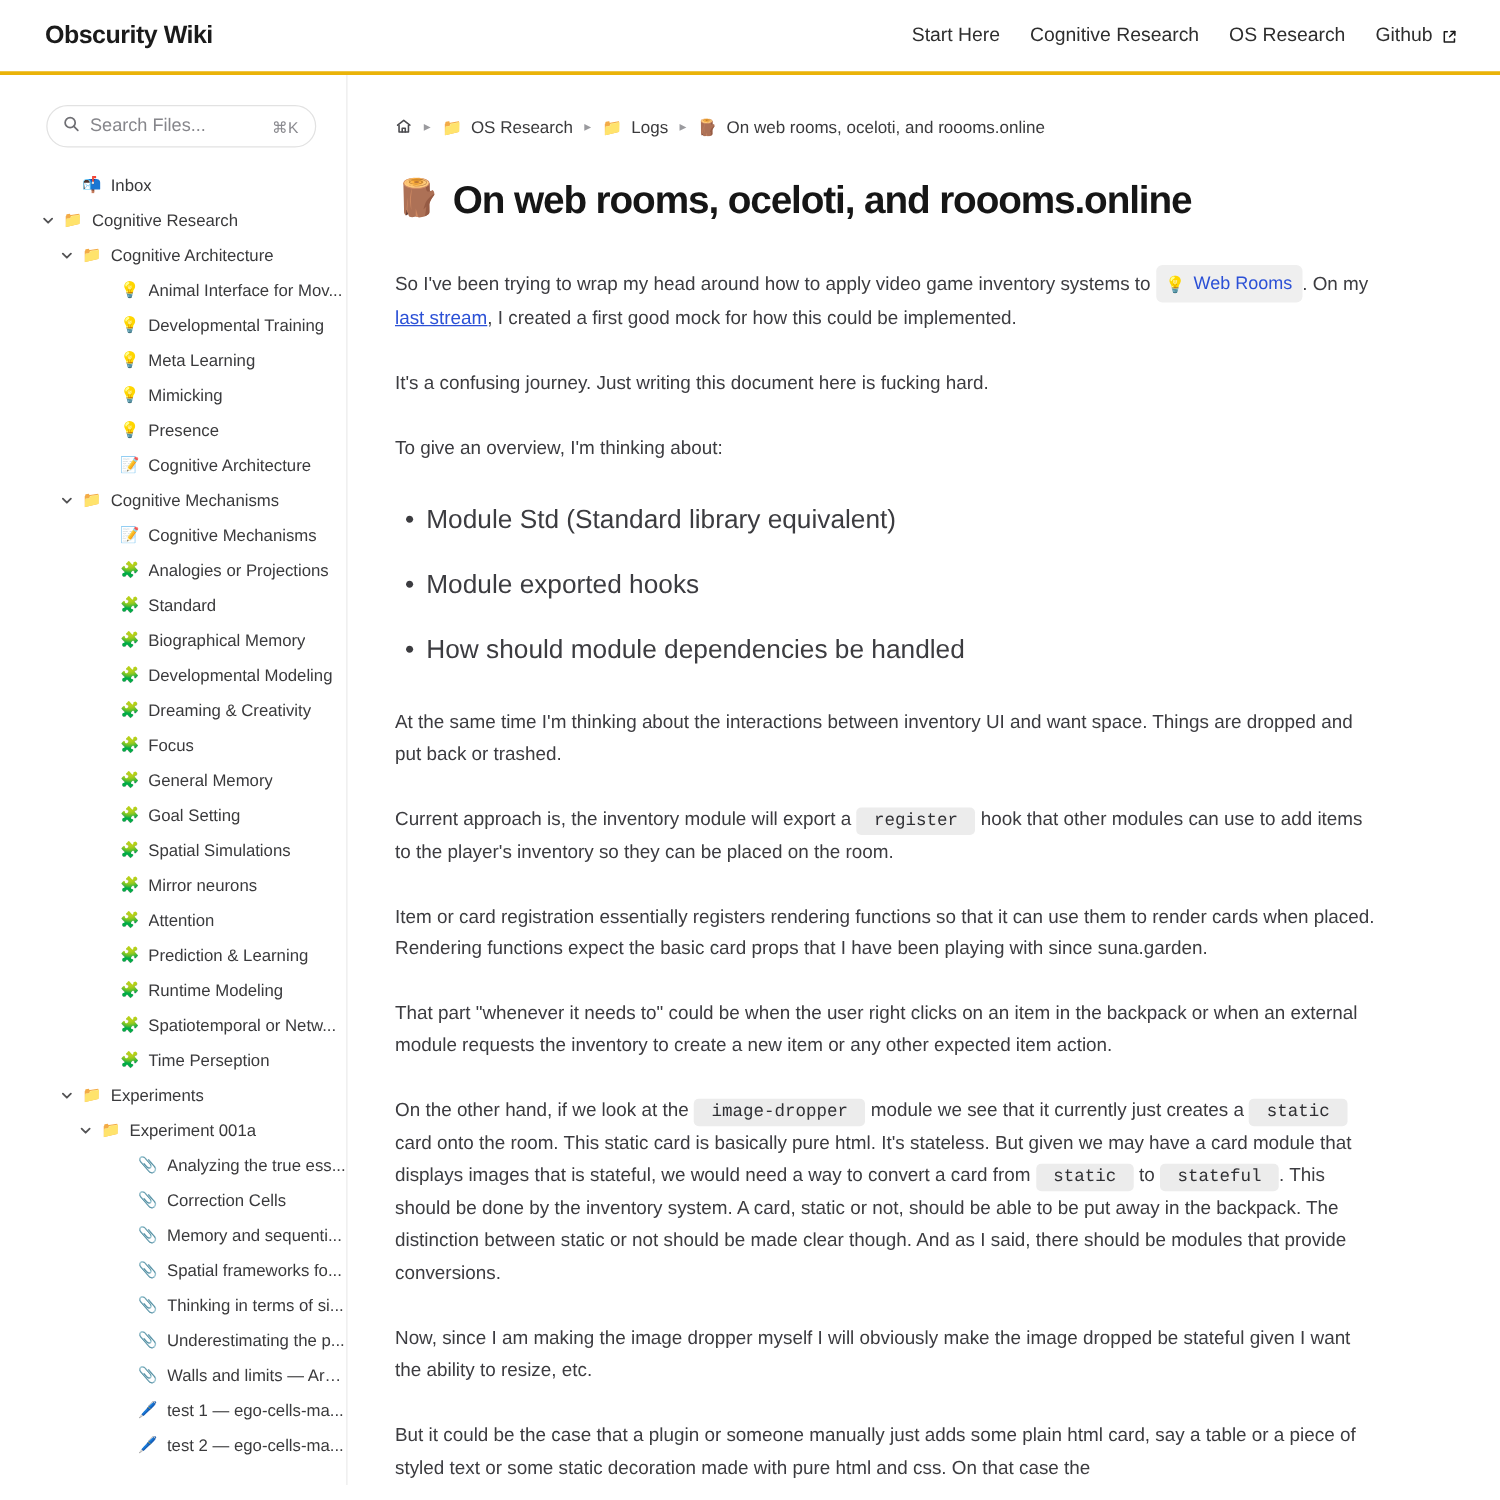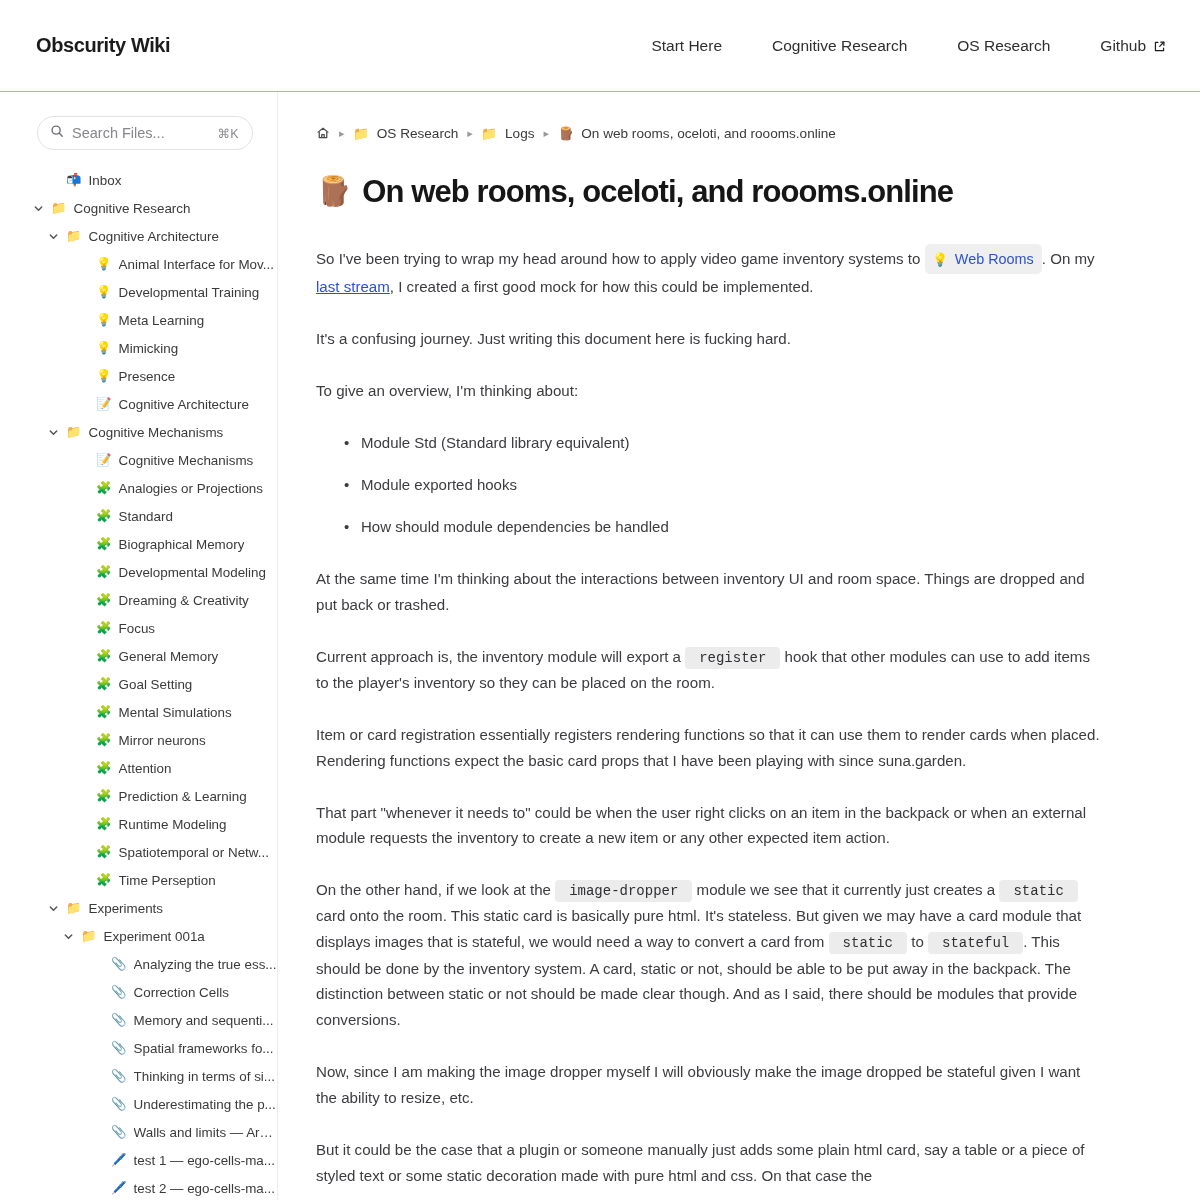--- a/index.html
+++ b/index.html
@@ -7,38 +7,38 @@
     margin: 0; padding: 0;
     width: 1200px; height: 1200px;
     background: #ffffff;
     font-family: "Liberation Sans", sans-serif;
     color: #2b2b2b;
     overflow: hidden;
   }
 
   
   .topbar {
-    height: 92px;
+    height: 60px;
     display: flex;
     align-items: center;
     justify-content: space-between;
     padding: 0 34px 0 36px;
     background: #fff;
-    border-bottom: 1px solid #eab308;
+    border-bottom: 3px solid #eab308;
   }
   .brand {
     font-size: 20px;
     font-weight: 700;
     letter-spacing: -0.4px;
     color: #1b1b1b;
   }
   .topnav {
     display: flex;
     align-items: center;
-    gap: 50px;
+    gap: 24px;
   }
   .topnav-item {
     font-size: 15.5px;
     color: #2e2e2e;
     text-decoration: none;
     white-space: nowrap;
     display: flex;
     align-items: center;
     gap: 7px;
   }
@@ -149,25 +149,24 @@
     line-height: 1.72;
     color: #3c3c40;
   }
   .body ul {
     margin: 0 0 26px 0;
     padding-left: 25px;
     list-style: none;
   }
   .body li {
     position: relative;
-    font-size: 15px;
+    font-size: 21px;
     line-height: 1.72;
     color: #3c3c40;
     margin-bottom: 16px;
-    margin-left: 20px;
   }
   .body li::before {
     content: "•";
     position: absolute;
     left: -17px;
     color: #3c3c40;
   }
   code {
     font-family: "Liberation Mono", monospace;
     font-size: 14px;
@@ -342,21 +341,21 @@
           <span class="tlabel">General Memory</span>
         </div>
         <div class="tnode" style="padding-left: 77px;">
           <span class="chev empty"></span>
           <span class="temoji">🧩</span>
           <span class="tlabel">Goal Setting</span>
         </div>
         <div class="tnode" style="padding-left: 77px;">
           <span class="chev empty"></span>
           <span class="temoji">🧩</span>
-          <span class="tlabel">Mental Simulations</span>
+          <span class="tlabel">Spatial Simulations</span>
         </div>
         <div class="tnode" style="padding-left: 77px;">
           <span class="chev empty"></span>
           <span class="temoji">🧩</span>
           <span class="tlabel">Mirror neurons</span>
         </div>
         <div class="tnode" style="padding-left: 77px;">
           <span class="chev empty"></span>
           <span class="temoji">🧩</span>
           <span class="tlabel">Attention</span>
@@ -492,21 +491,21 @@
 
       <p>It's a confusing journey. Just writing this document here is fucking hard.</p>
       <p>To give an overview, I'm thinking about:</p>
 
       <ul id="bullets">
           <li>Module Std (Standard library equivalent)</li>
           <li>Module exported hooks</li>
           <li>How should module dependencies be handled</li>
         </ul>
 
-      <p>At the same time I'm thinking about the interactions between inventory UI and room space. Things are dropped and put back or trashed.</p>
+      <p>At the same time I'm thinking about the interactions between inventory UI and want space. Things are dropped and put back or trashed.</p>
 
       <p>
         <span>Current approach is, the inventory module will export a </span><code>register</code><span> hook that other modules can use to add items to the player's inventory so they can be placed on the room.</span>
       </p>
 
       <p>Item or card registration essentially registers rendering functions so that it can use them to render cards when placed. Rendering functions expect the basic card props that I have been playing with since suna.garden.</p>
       <p>That part "whenever it needs to" could be when the user right clicks on an item in the backpack or when an external module requests the inventory to create a new item or any other expected item action.</p>
 
       <p>
         <span>On the other hand, if we look at the </span><code>image-dropper</code><span> module we see that it currently just creates a </span><code>static</code><span> card onto the room. This static card is basically pure html. It's stateless. But given we may have a card module that displays images that is stateful, we would need a way to convert a card from </span><code>static</code><span> to </span><code>stateful</code><span>. This should be done by the inventory system. A card, static or not, should be able to be put away in the backpack. The distinction between static or not should be made clear though. And as I said, there should be modules that provide conversions.</span>

